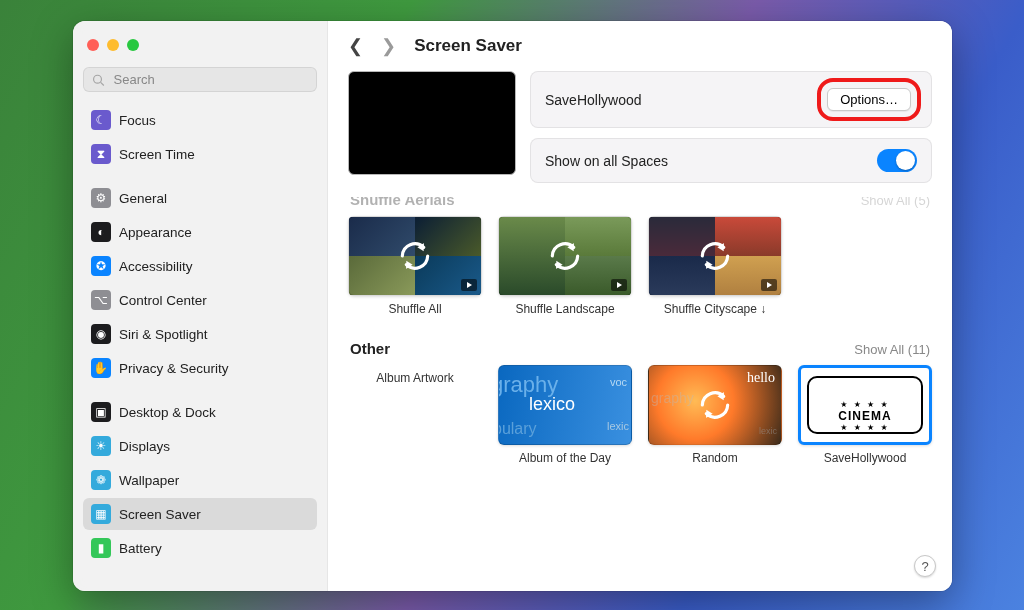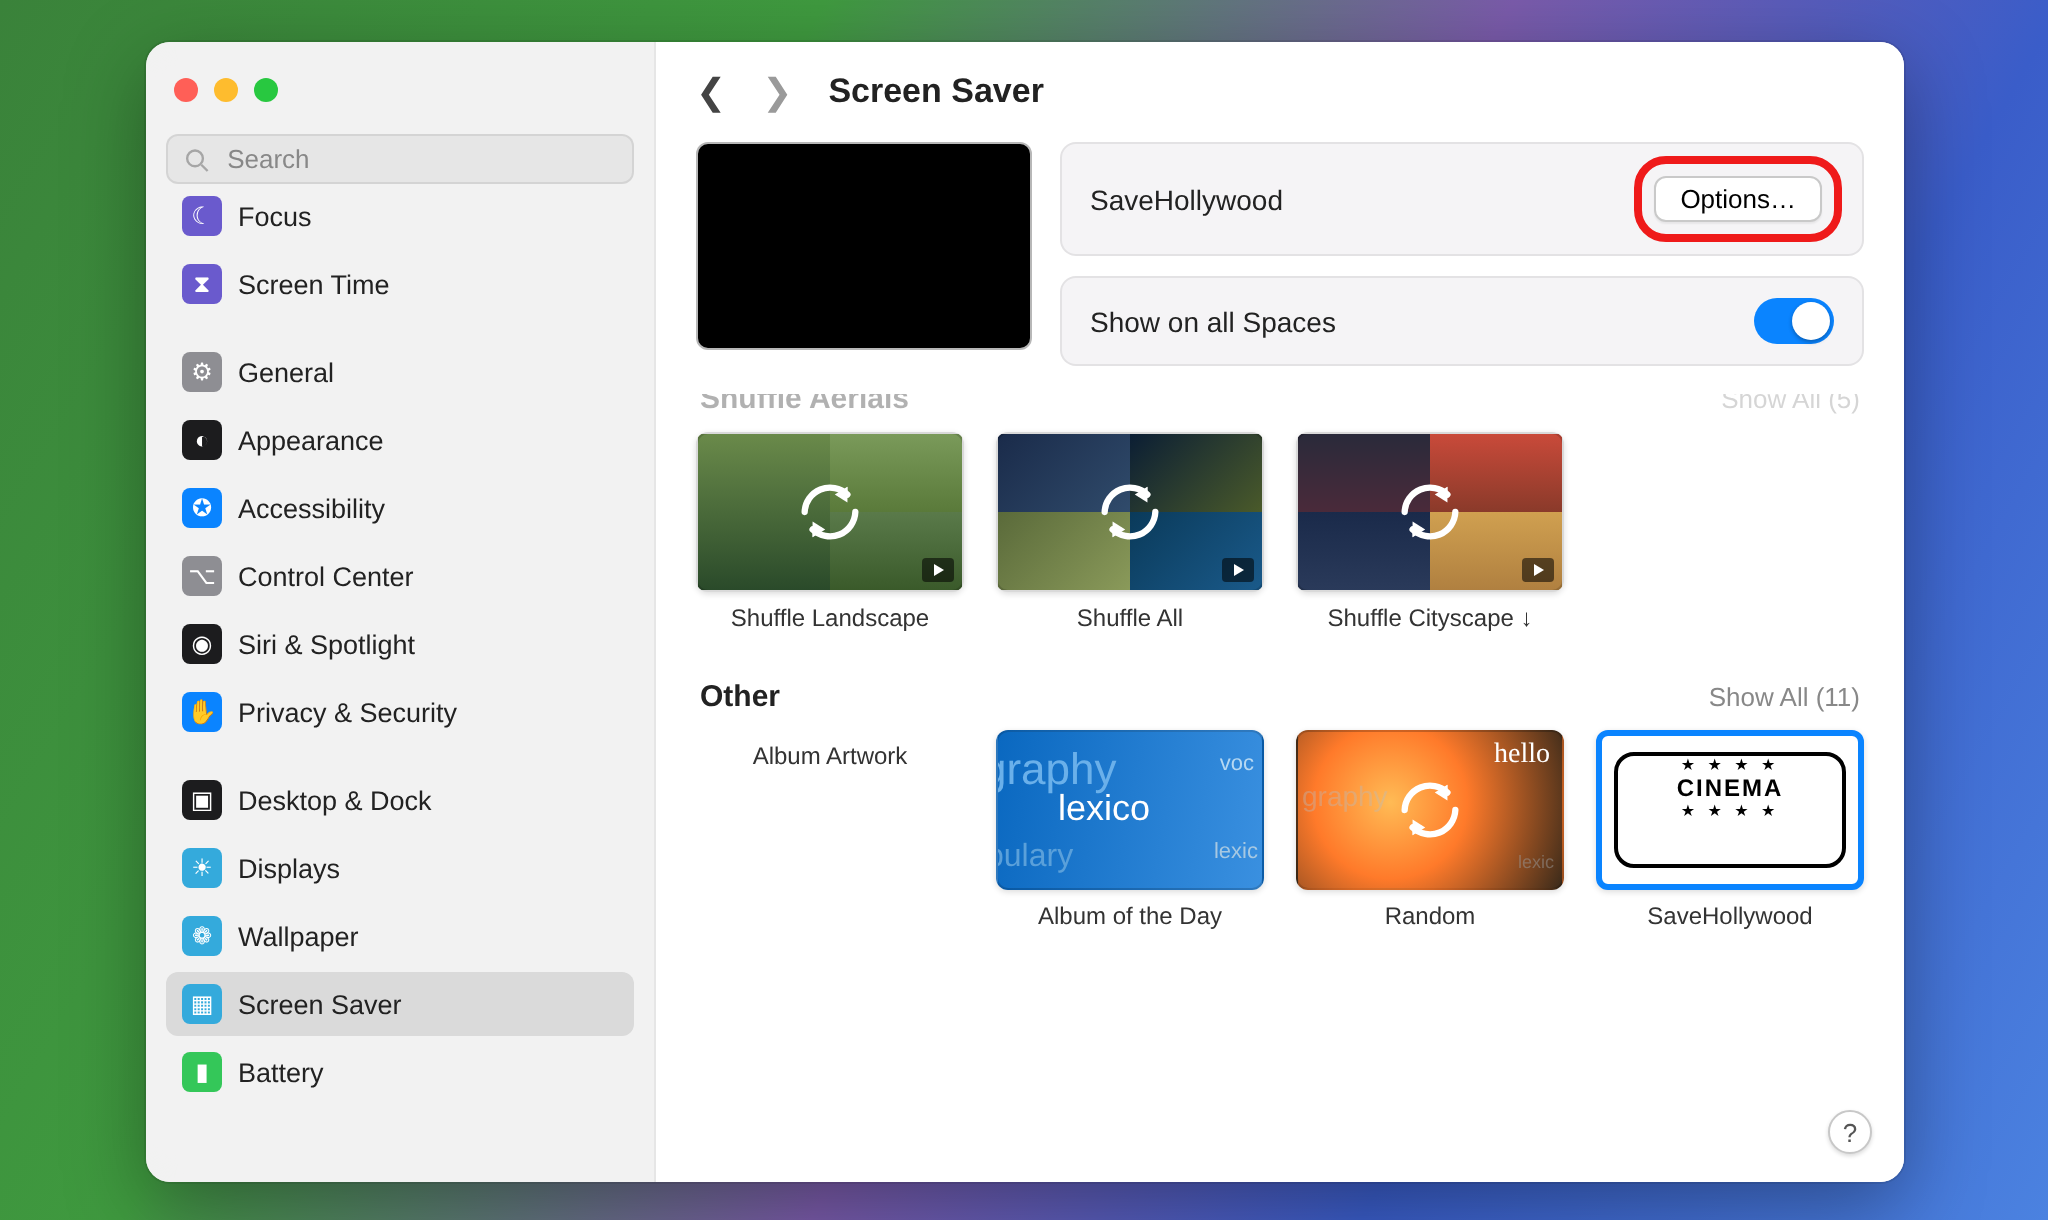--- a/index.html
+++ b/index.html
@@ -18,21 +18,21 @@
   width: 262px; height: 100%; background: rgba(236,236,236,0.7);
   backdrop-filter: blur(20px); padding: 12px 10px 0 10px; overflow: hidden;
   border-right: 1px solid rgba(0,0,0,0.05);
 }
 .traffic { display: flex; gap: 8px; padding: 6px 4px 16px 4px; }
 .traffic span { width: 12px; height: 12px; border-radius: 50%; }
 .t-red { background: #ff5f57; } .t-yel { background: #febc2e; } .t-grn { background: #28c840; }
 .search {
   display: flex; align-items: center; gap: 9px;
   background: rgba(0,0,0,0.05); border: 1px solid rgba(0,0,0,0.08);
-  border-radius: 6px; padding: 4px 8px; margin-bottom: 0;
+  border-radius: 6px; padding: 4px 8px; margin-bottom: 12px;
 }
 .search svg { width: 14px; height: 14px; opacity: 0.5; }
 .search input {
   border: none; background: transparent; outline: none; font-size: 13px;
   color: #333; width: 100%;
 }
 .search input::placeholder { color: #888; }
 .nav-item {
   display: flex; align-items: center; gap: 8px; padding: 6px 8px;
   border-radius: 6px; font-size: 13.5px; color: #222; cursor: default;
@@ -156,21 +156,21 @@
   background: linear-gradient(100deg,#0a68c0,#3a90e0);
 }
 .bg-random {
   background: radial-gradient(circle at 35% 45%, #ffbb55 0%, #ff7a2a 40%, #3a2a1a 100%);
 }
 .bg-cinema {
   background: #fff;
 }
 .cinema-ticket {
   position: absolute; inset: 8px 6px; border: 2px solid #000; border-radius: 10px;
-  display: flex; flex-direction: column; align-items: center; justify-content: flex-start;
+  display: flex; flex-direction: column; align-items: center; justify-content: flex-end;
 }
 .cinema-ticket::before, .cinema-ticket::after {
   content: "★ ★ ★ ★"; font-size: 8px; letter-spacing: 2px;
 }
 .cinema-word { font-size: 12px; font-weight: 800; letter-spacing: 1px; }
 
 .album-text1 { position:absolute; left:6px; top:4px; color:#fff; font-size:10px; font-weight:700; font-style:italic; }
 .album-text2 { position:absolute; right:4px; top:18px; color:#ddd; font-size:8px; }
 .album-text3 { position:absolute; left:4px; bottom:12px; color:#d6ff60; font-size:8px; font-style:italic; }
 .album-text4 { position:absolute; right:4px; bottom:6px; color:#c5d5ea; font-size:11px; font-weight:700; }
@@ -290,54 +290,54 @@
       </div>
     </div>
 
     <div class="scroll" id="sections">
         <div class="section-head faded">
           <span class="section-title">Shuffle Aerials</span>
           <span class="show-all">Show All (5)</span>
         </div>
         <div class="grid">
           <div class="thumb">
+            <div class="thumb-img bg-aerial-all">
+              <div class="shuffle-icon">
+                <svg viewBox="0 0 48 48">
+                  <g fill="none" stroke="#fff" stroke-width="4" stroke-linecap="round">
+                    <path d="M40 24a16 16 0 0 1-27 11"></path>
+                    <path d="M8 24a16 16 0 0 1 27-11"></path>
+                    <path d="M35 8l0 6l-6 0" fill="#fff" stroke="none"></path>
+                    <path d="M13 40l0-6l6 0" fill="#fff" stroke="none"></path>
+                  </g>
+                  <polygon points="35,8 35,18 27,13" fill="#fff"></polygon>
+                  <polygon points="13,40 13,30 21,35" fill="#fff"></polygon>
+                </svg>
+              </div>
+              <div class="play-badge"></div>
+            </div>
+            <div class="thumb-label">Shuffle All</div>
+          </div>
+          <div class="thumb">
             <div class="thumb-img bg-aerial-land">
               <div class="shuffle-icon">
                 <svg viewBox="0 0 48 48">
                   <g fill="none" stroke="#fff" stroke-width="4" stroke-linecap="round">
                     <path d="M40 24a16 16 0 0 1-27 11"></path>
                     <path d="M8 24a16 16 0 0 1 27-11"></path>
                     <path d="M35 8l0 6l-6 0" fill="#fff" stroke="none"></path>
                     <path d="M13 40l0-6l6 0" fill="#fff" stroke="none"></path>
                   </g>
                   <polygon points="35,8 35,18 27,13" fill="#fff"></polygon>
                   <polygon points="13,40 13,30 21,35" fill="#fff"></polygon>
                 </svg>
               </div>
               <div class="play-badge"></div>
             </div>
             <div class="thumb-label">Shuffle Landscape</div>
-          </div>
-          <div class="thumb">
-            <div class="thumb-img bg-aerial-all">
-              <div class="shuffle-icon">
-                <svg viewBox="0 0 48 48">
-                  <g fill="none" stroke="#fff" stroke-width="4" stroke-linecap="round">
-                    <path d="M40 24a16 16 0 0 1-27 11"></path>
-                    <path d="M8 24a16 16 0 0 1 27-11"></path>
-                    <path d="M35 8l0 6l-6 0" fill="#fff" stroke="none"></path>
-                    <path d="M13 40l0-6l6 0" fill="#fff" stroke="none"></path>
-                  </g>
-                  <polygon points="35,8 35,18 27,13" fill="#fff"></polygon>
-                  <polygon points="13,40 13,30 21,35" fill="#fff"></polygon>
-                </svg>
-              </div>
-              <div class="play-badge"></div>
-            </div>
-            <div class="thumb-label">Shuffle All</div>
           </div>
           <div class="thumb">
             <div class="thumb-img bg-aerial-city">
               <div class="shuffle-icon">
                 <svg viewBox="0 0 48 48">
                   <g fill="none" stroke="#fff" stroke-width="4" stroke-linecap="round">
                     <path d="M40 24a16 16 0 0 1-27 11"></path>
                     <path d="M8 24a16 16 0 0 1 27-11"></path>
                     <path d="M35 8l0 6l-6 0" fill="#fff" stroke="none"></path>
                     <path d="M13 40l0-6l6 0" fill="#fff" stroke="none"></path>

